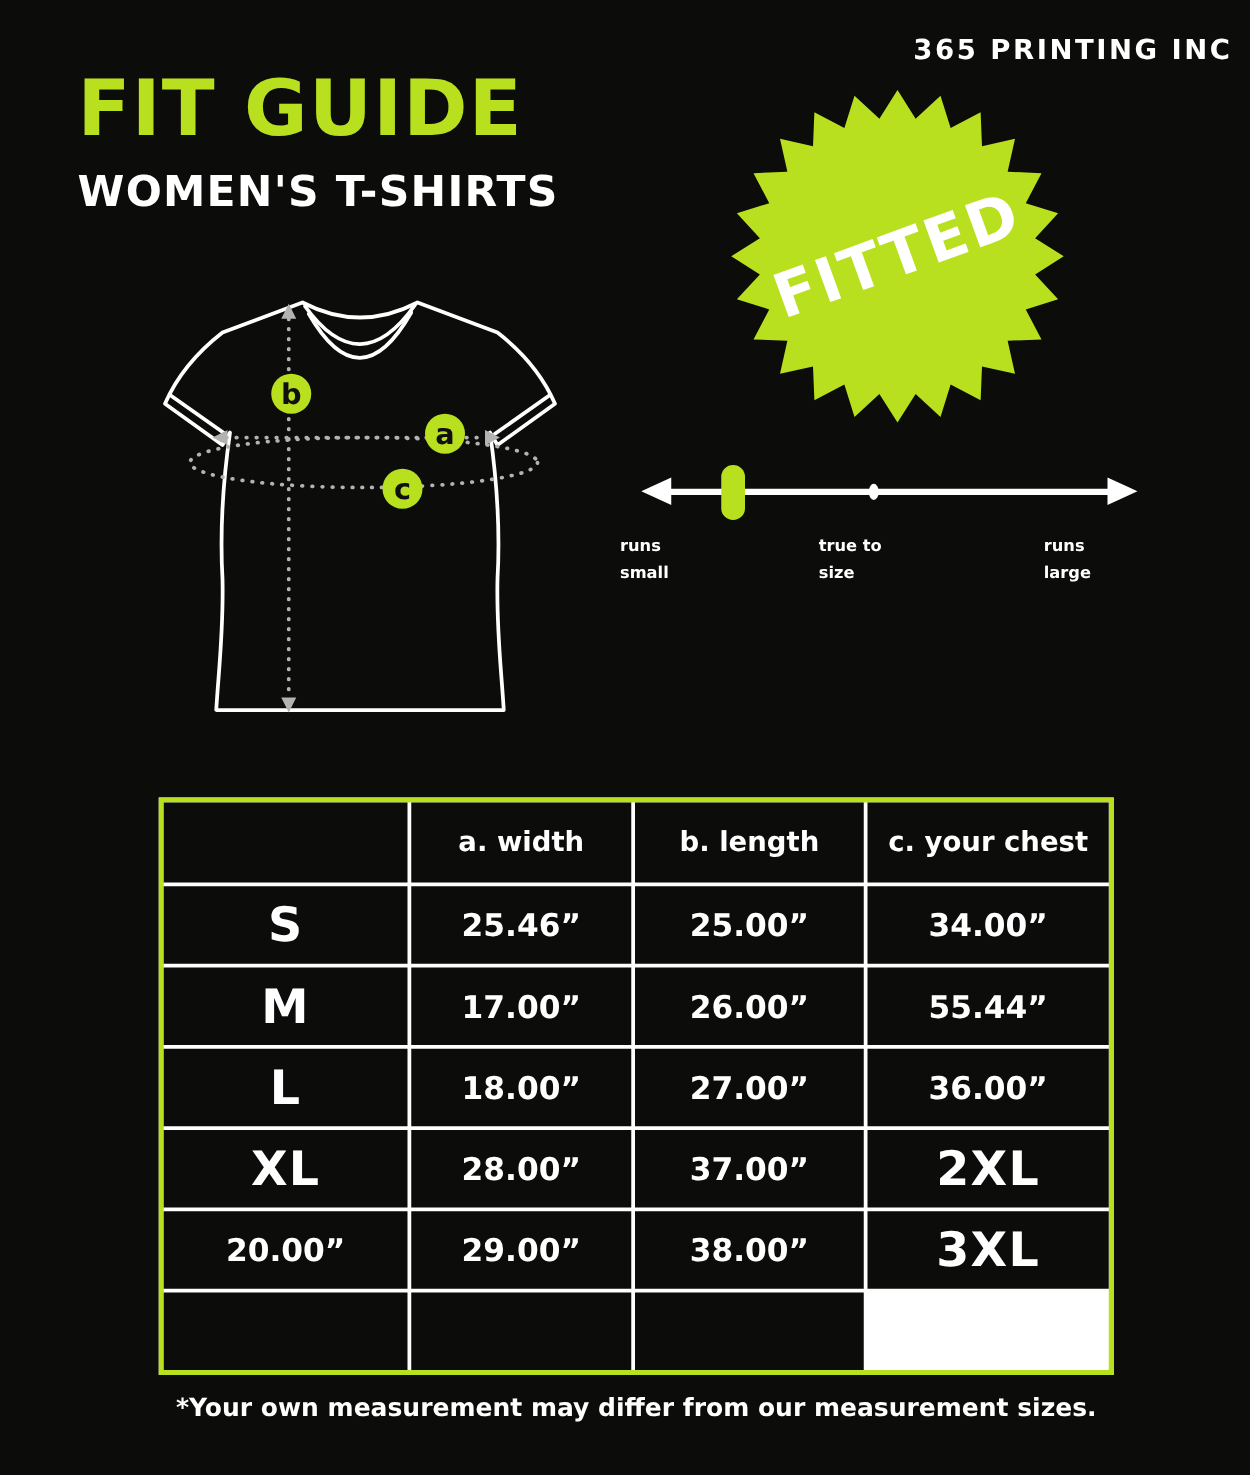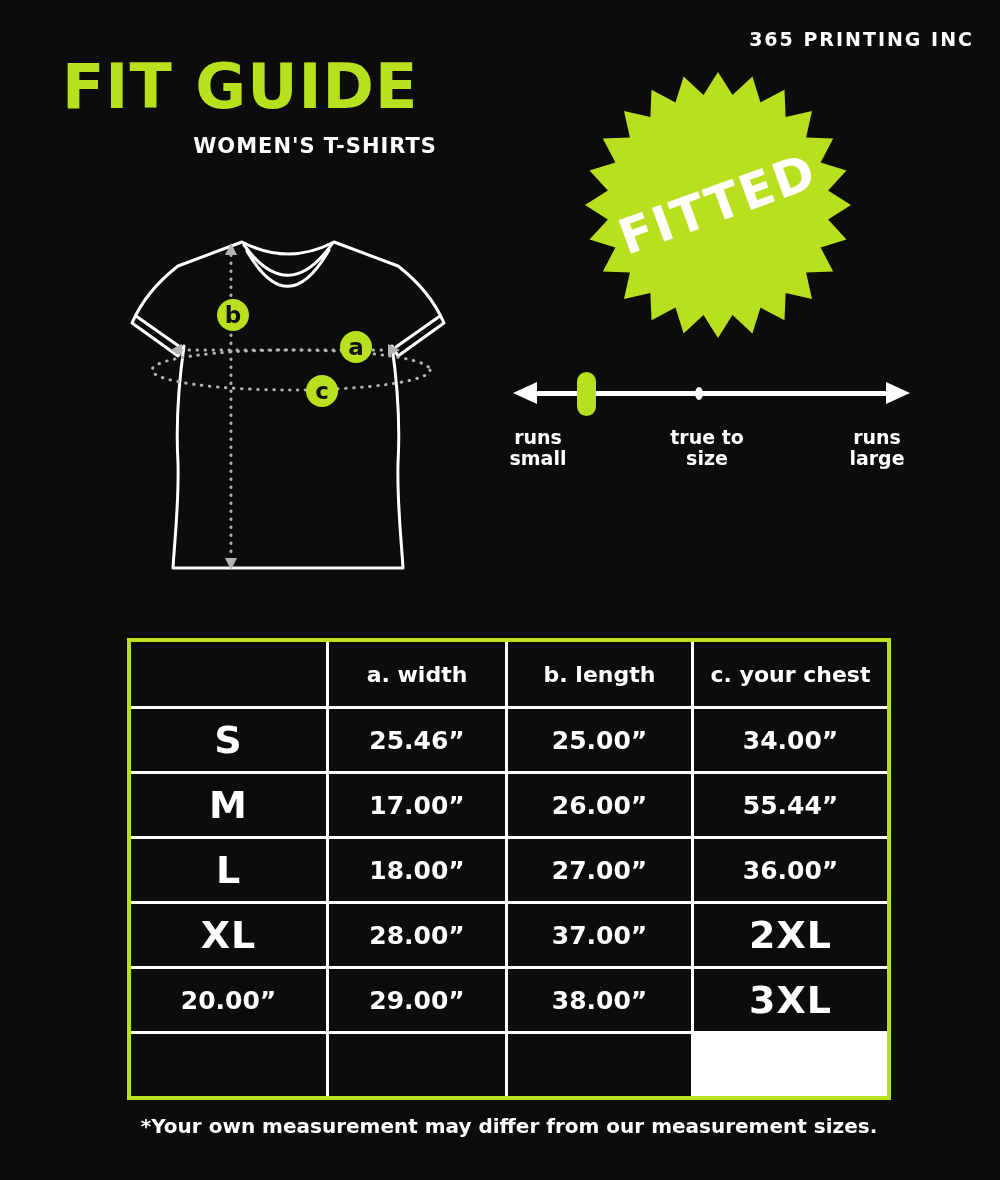--- a/index.html
+++ b/index.html
@@ -4,39 +4,39 @@
 <style>
   :root{
     --accent:#b8e01e; --background:#0c0d0b; --text:#ffffff;
     --marker-text:#101010; --dotted:#b3b3b3;
   }
   *{margin:0;padding:0;box-sizing:border-box;}
   html,body{background:var(--background,#0c0d0b);}
   body{font-family:"DejaVu Sans","Liberation Sans",sans-serif;font-weight:bold;color:var(--text,#fff);}
   .page{position:relative;width:1000px;height:1180px;background:var(--background);overflow:hidden;}
 
-  .brand{position:absolute;top:28px;right:26px;font-size:19px;letter-spacing:2px;white-space:nowrap;}
+  .brand{position:absolute;top:28px;right:14px;font-size:22px;letter-spacing:2px;white-space:nowrap;}
 
   .title{position:absolute;left:62px;top:56px;width:375px;font-size:62px;line-height:1;
          color:var(--accent);text-align:left;letter-spacing:1px;white-space:nowrap;}
-  .subtitle{position:absolute;left:62px;top:134px;width:375px;font-size:21px;text-align:right;
+  .subtitle{position:absolute;left:62px;top:134px;width:375px;font-size:34px;text-align:right;
             letter-spacing:1px;white-space:nowrap;}
 
   .tshirt-wrap{position:absolute;left:120px;top:228px;width:340px;height:368px;}
   .badge-wrap{position:absolute;left:573px;top:60px;width:290px;height:290px;}
   svg text{font-family:"DejaVu Sans","Liberation Sans",sans-serif;font-weight:bold;}
 
   
   .scale-line{position:absolute;left:530px;top:391px;width:358px;height:5px;background:var(--text);}
   .scale-arrow{position:absolute;width:0;height:0;border-top:11px solid transparent;border-bottom:11px solid transparent;}
   .scale-arrow.left{left:513px;top:382px;border-right:24px solid var(--text);}
   .scale-arrow.right{left:886px;top:382px;border-left:24px solid var(--text);}
   .scale-pill{position:absolute;left:577px;top:372px;width:19px;height:44px;border-radius:10px;background:var(--accent);}
   .scale-dot{position:absolute;left:695px;top:387px;width:8px;height:13px;border-radius:50%;background:var(--text);}
-  .scale-label{position:absolute;top:427px;font-size:19px;line-height:21px;text-align:center;}
+  .scale-label{position:absolute;top:427px;font-size:13px;line-height:21px;}
   .scale-label.left{left:496px;width:84px;}
   .scale-label.mid{left:655px;width:104px;}
   .scale-label.right{left:835px;width:84px;}
 
   
   .size-table{position:absolute;left:127px;top:638px;width:764px;height:462px;
               border:4px solid var(--accent);background:var(--text);
               display:grid;grid-template-columns:195px 176px 183px 193px;
               grid-template-rows:64px 62px 62px 62px 62px 62px 62px;grid-gap:3px;}
   .cell{background:var(--background);display:flex;align-items:center;justify-content:center;}

